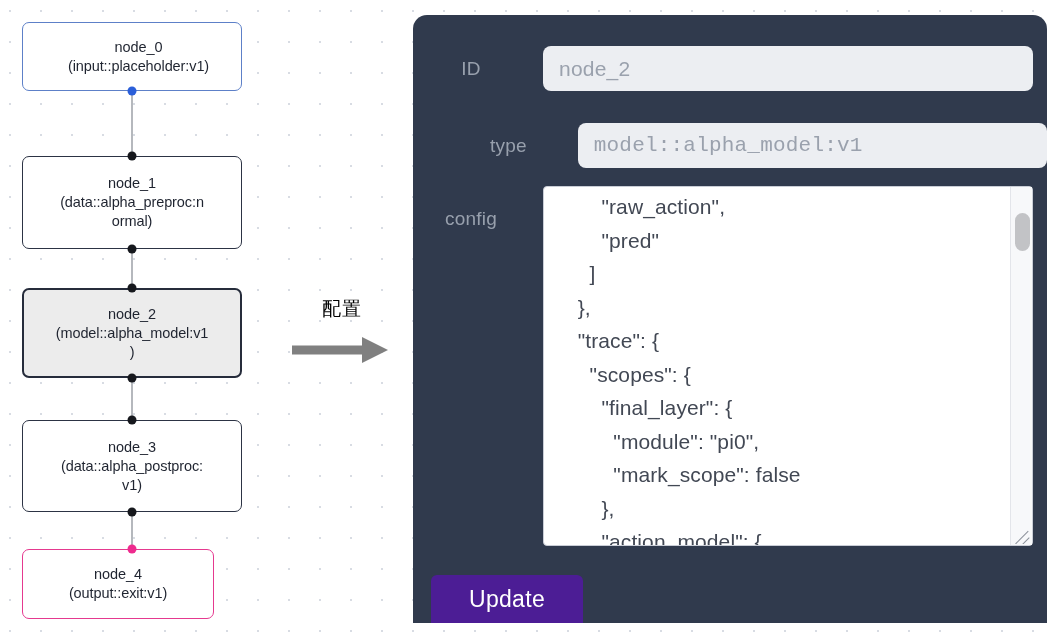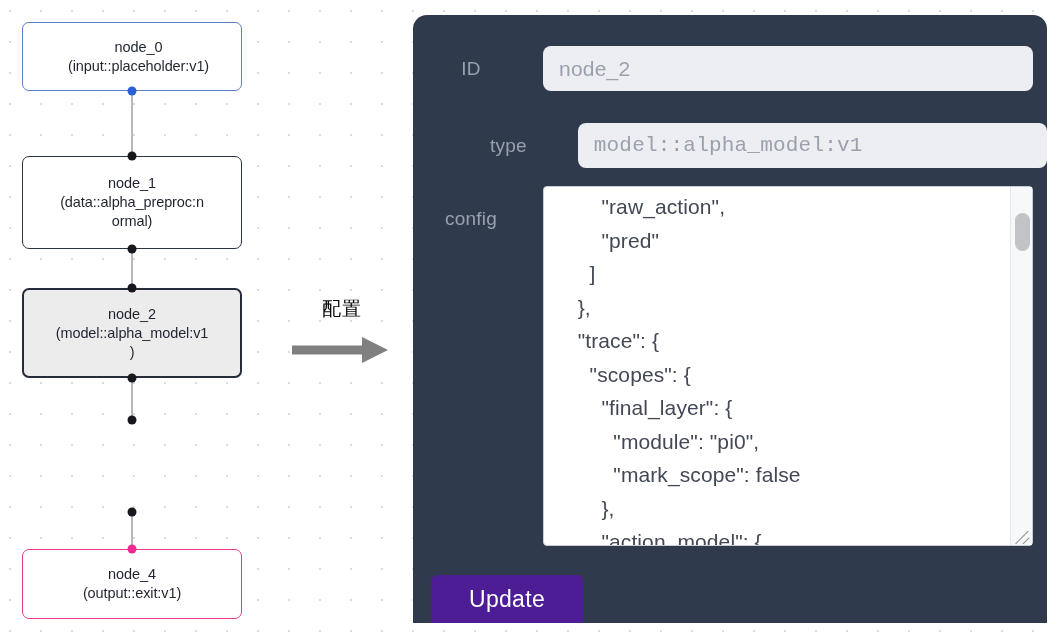--- a/index.html
+++ b/index.html
@@ -244,24 +244,29 @@
   <div class="handle dark" style="left:132px; top:249px;"></div>
 
   <div class="node selected" style="left:22px; top:288px; width:220px; height:90px;">
     <span>node_2
 (model::alpha_model:v1
 )</span>
   </div>
   <div class="handle dark" style="left:132px; top:288px;"></div>
   <div class="handle dark" style="left:132px; top:378px;"></div>
 
+  <div class="node plain" style="left:22px; top:420px; width:220px; height:92px;">
+    <span>node_3
+(data::alpha_postproc:
+v1)</span>
+  </div>
   <div class="handle dark" style="left:132px; top:420px;"></div>
   <div class="handle dark" style="left:132px; top:512px;"></div>
 
-  <div class="node pink" style="left:22px; top:549px; width:220px; height:70px;">
+  <div class="node pink" style="left:22px; top:549px; width:192px; height:70px;">
     <span>node_4
 (output::exit:v1)</span>
   </div>
   <div class="handle pink" style="left:132px; top:549px;"></div>
 
   <div id="arrow-annotation">
     <div id="arrow-label">配置</div>
     <svg width="110" height="40" style="position:absolute; left:0; top:34px;">
       <line x1="2" y1="20" x2="76" y2="20" stroke="#808080" stroke-width="9"></line>
       <polygon points="72,7 98,20 72,33" fill="#808080"></polygon>

